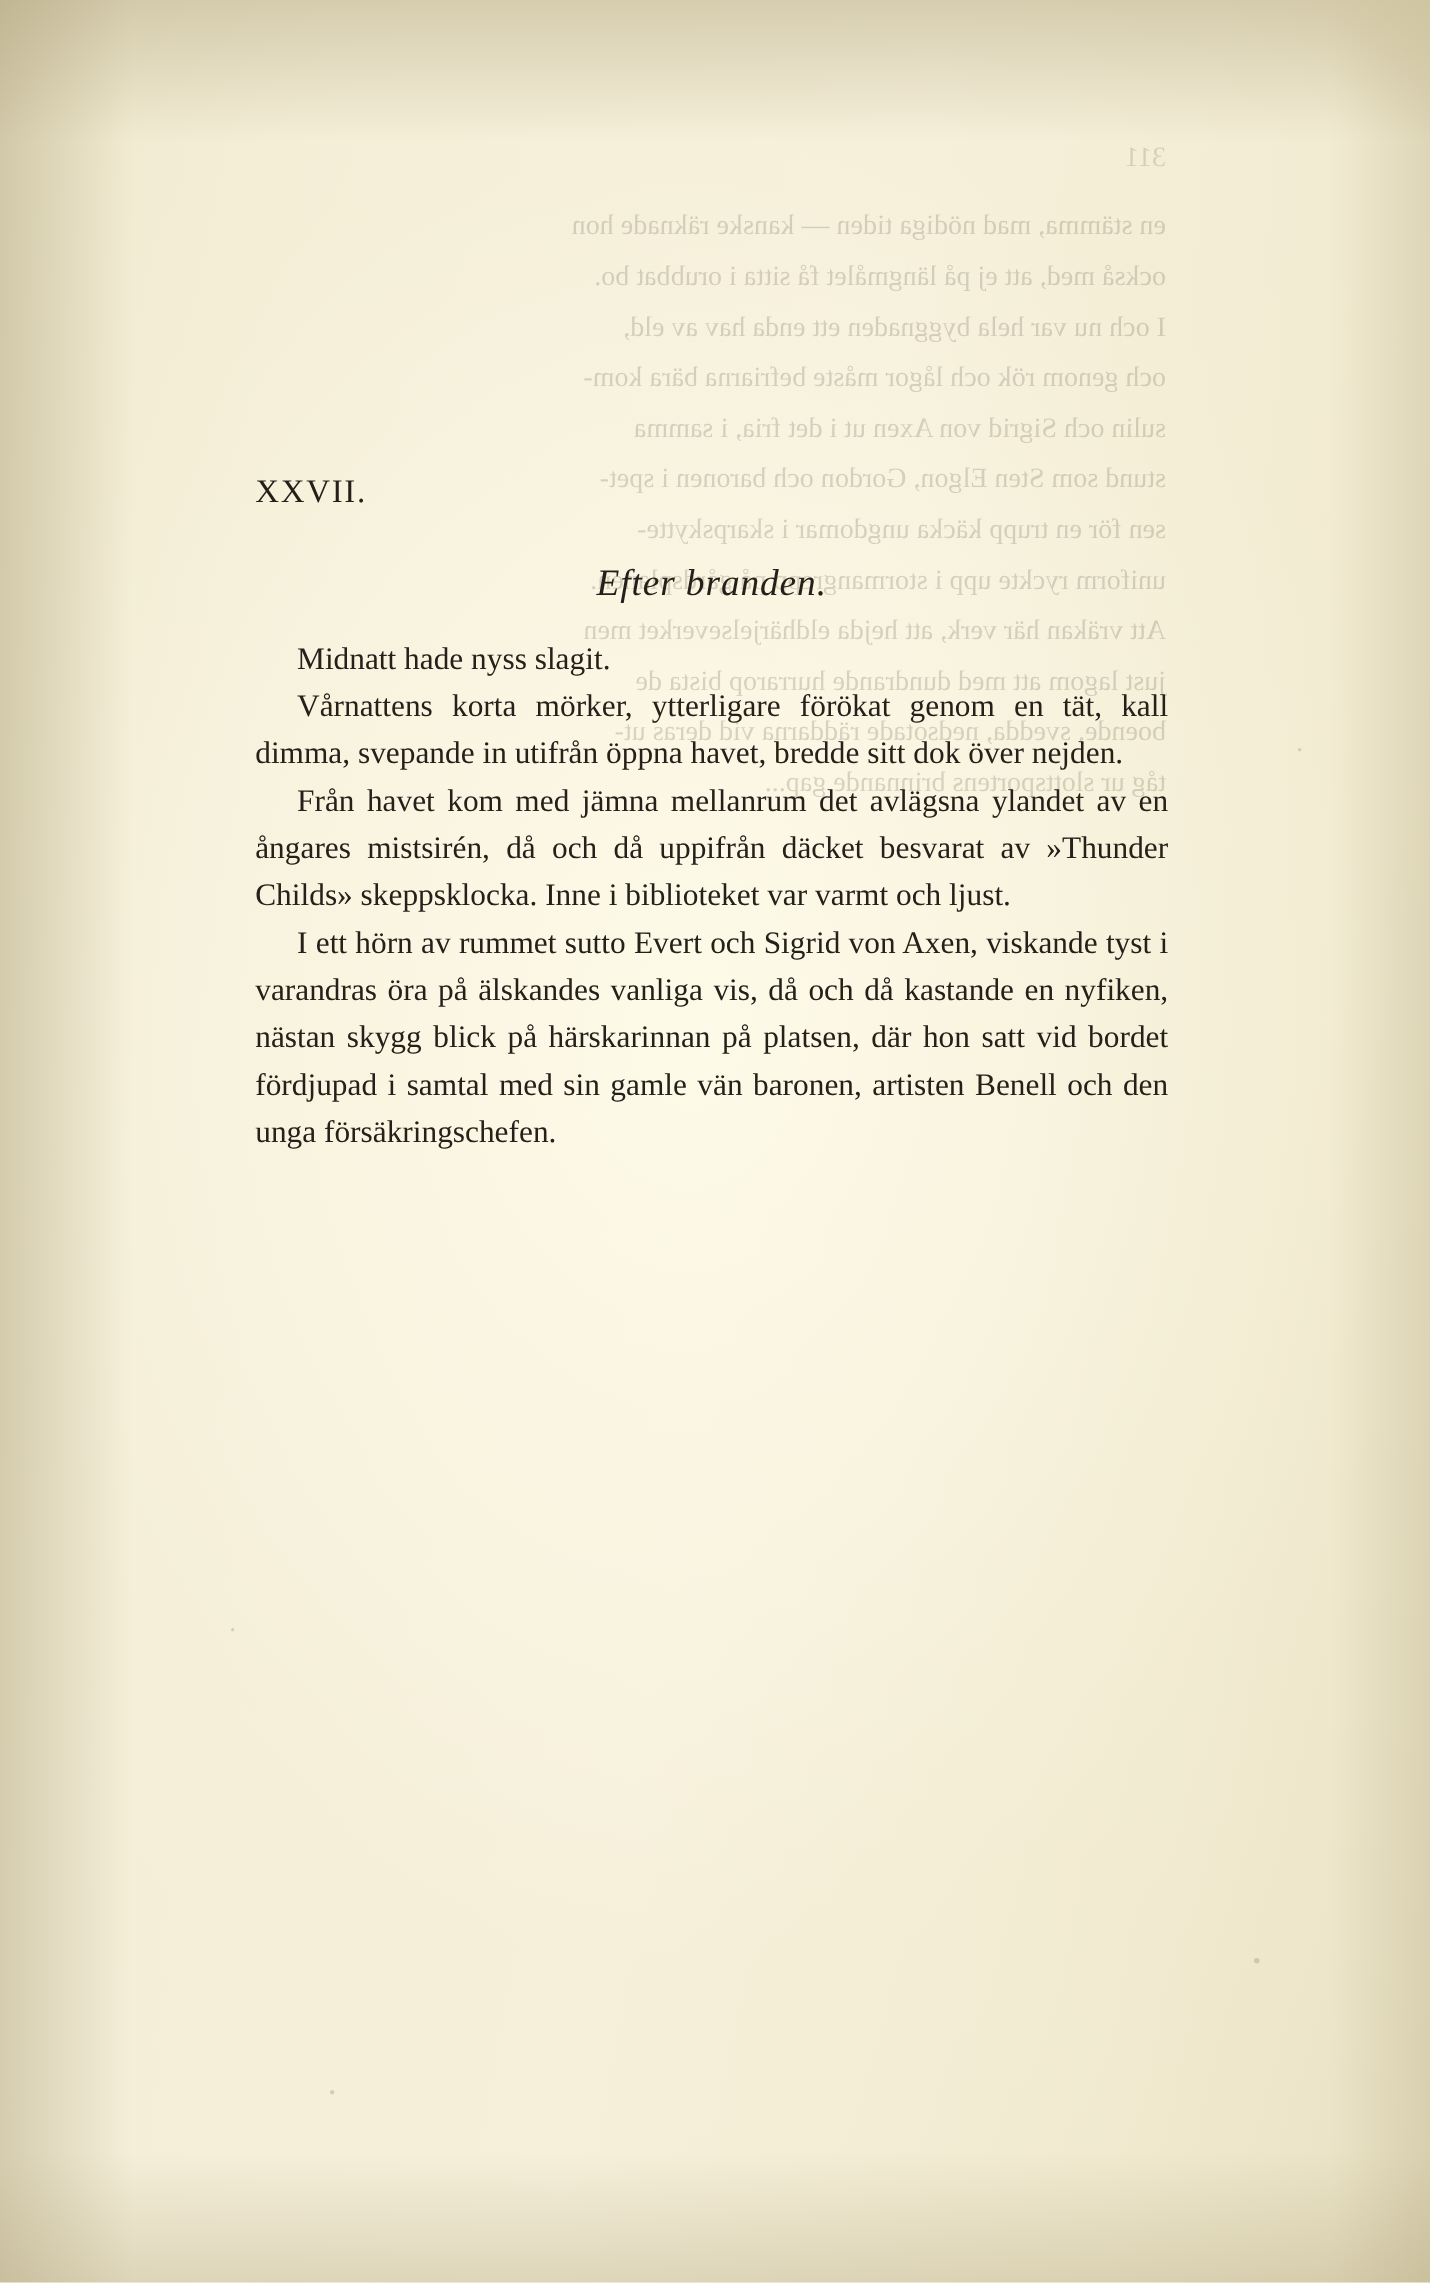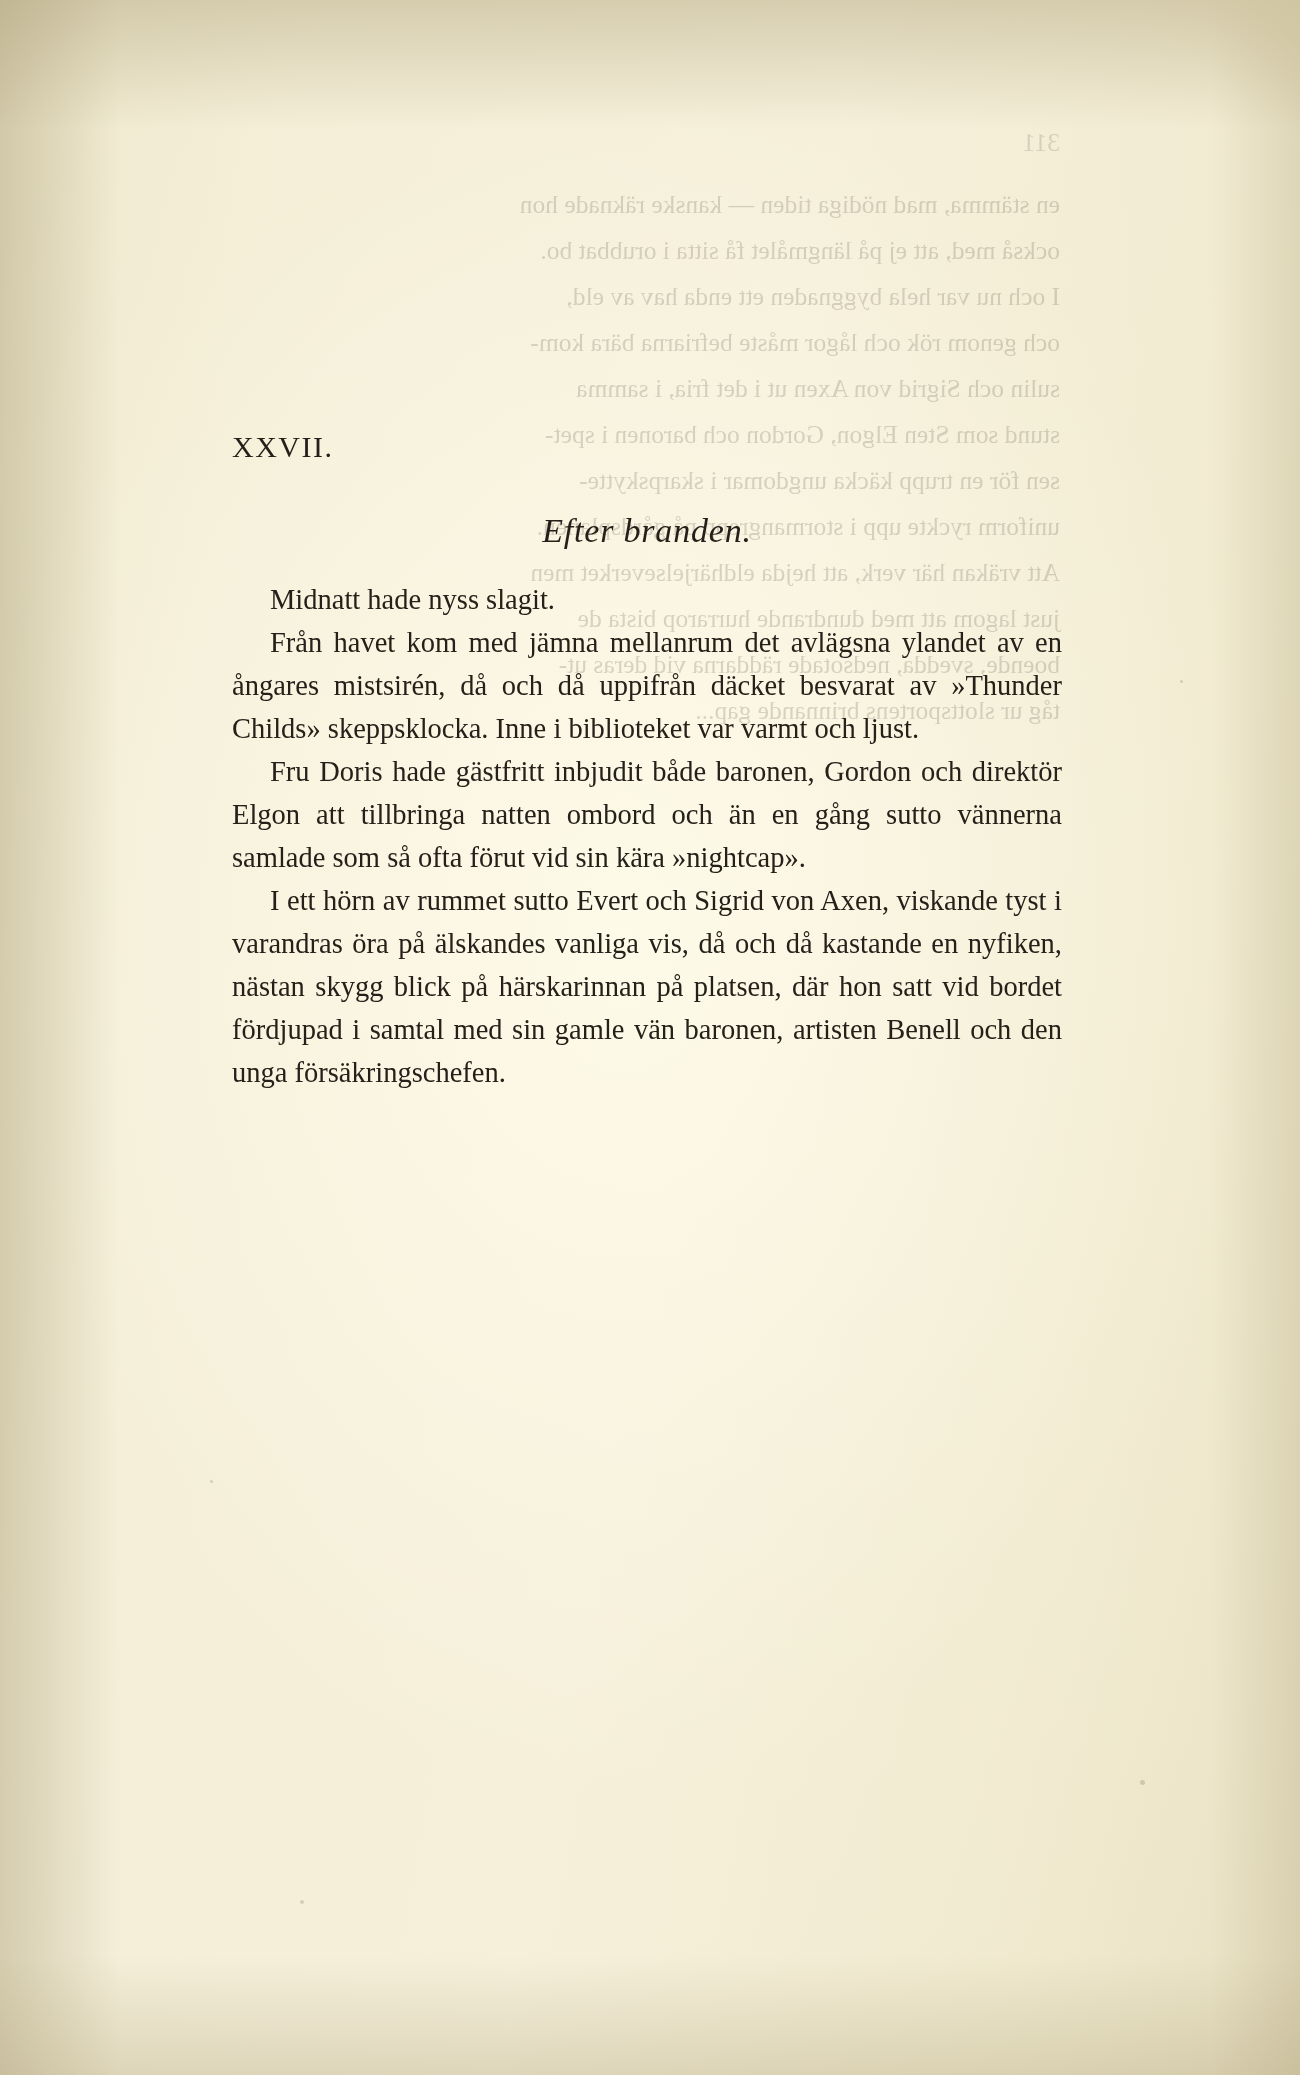--- a/index.html
+++ b/index.html
@@ -143,22 +143,22 @@
   <div>just lagom att med dundrande hurrarop bista de</div>
   <div>boende, svedda, nedsotade räddarna vid deras ut-</div>
   <div>tåg ur slottsportens brinnande gap...</div>
 </div>
 
 <div class="page">
   <div class="chapter-number">XXVII.</div>
   <div class="chapter-title">Efter branden.</div>
 
   <p class="body-par first">Midnatt hade nyss slagit.</p>
+  <p class="body-par">Vårnattens korta mörker, ytterligare förökat genom en tät, kall dimma, svepande in utifrån öppna havet, bredde sitt dok över nejden.</p>
   <p class="body-par">Från havet kom med jämna mellanrum det avlägsna ylandet av en ångares mistsirén, då och då uppifrån däcket besvarat av »Thunder Childs» skeppsklocka. Inne i biblioteket var varmt och ljust.</p>
-  <p class="body-par">Fru Doris hade gästfritt inbjudit både baronen, Gordon och direktör Elgon att tillbringa natten ombord och än en gång sutto vännerna samlade som så ofta förut vid sin kära »nightcap».</p>
   <p class="body-par">I ett hörn av rummet sutto Evert och Sigrid von Axen, viskande tyst i varandras öra på älskandes vanliga vis, då och då kastande en nyfiken, nästan skygg blick på härskarinnan på platsen, där hon satt vid bordet fördjupad i samtal med sin gamle vän baronen, artisten Benell och den unga försäkringschefen.</p>
 </div>
 
 <div class="edge-shadow-top"></div>
 <div class="edge-shadow-left"></div>
 <div class="edge-shadow-right"></div>
 <div class="edge-shadow-bottom"></div>
 <div class="corner-fold"></div>
 
 <div class="speck" style="left:1140px; top:1780px; width:5px; height:5px;"></div>

